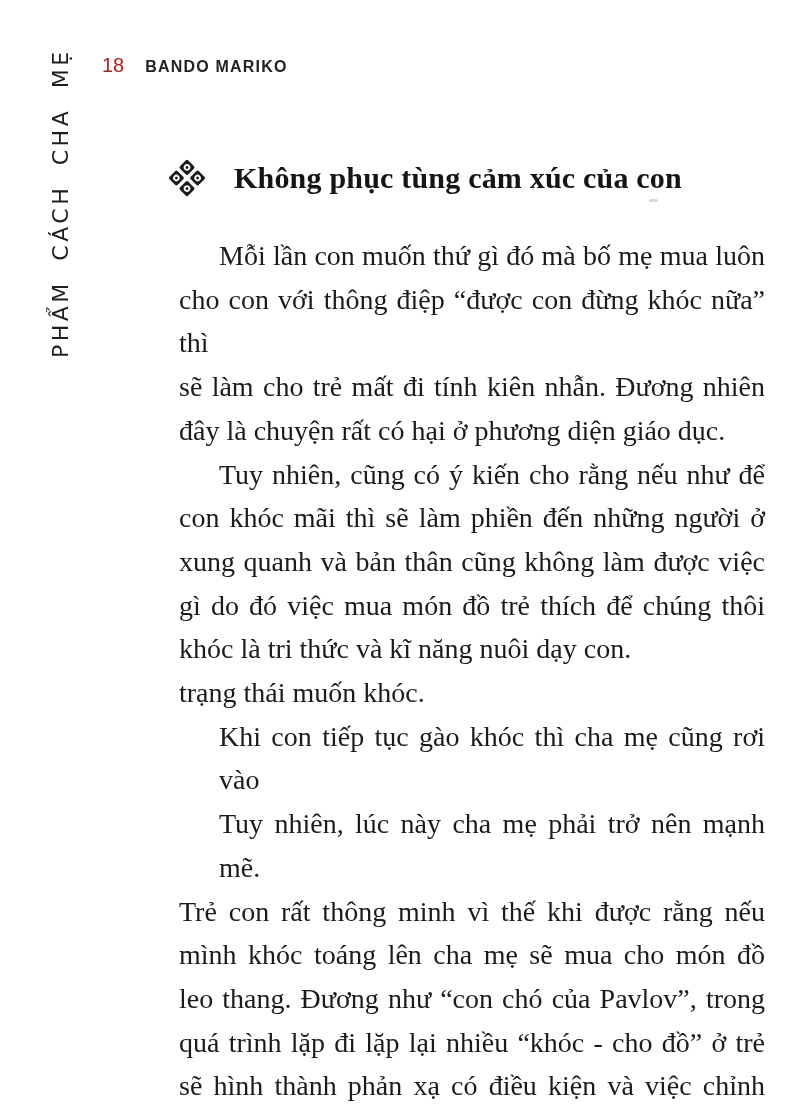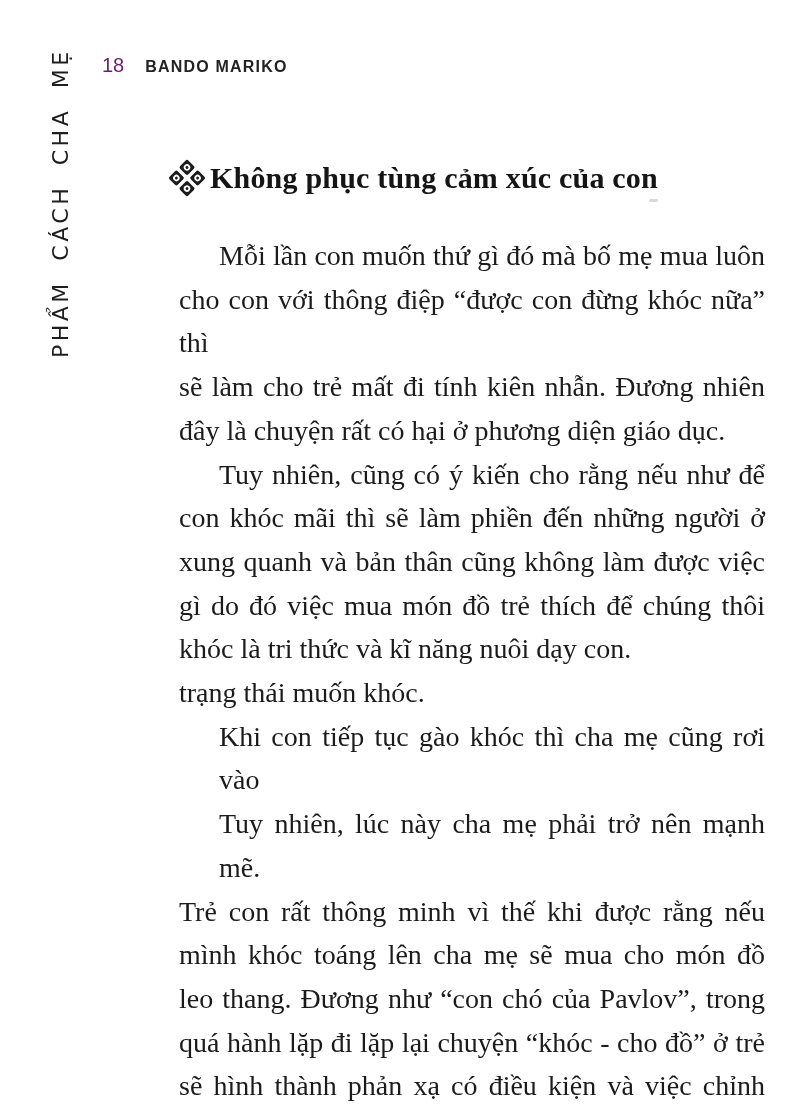--- a/index.html
+++ b/index.html
@@ -17,21 +17,21 @@
   .running-header {
     position: absolute;
     left: 102px; top: 54px;
     display: flex;
     align-items: baseline;
     gap: 21px;
     font-family: "Liberation Sans", sans-serif;
   }
   .page-number {
     font-size: 20px;
-    color: #701a75;
+    color: #b91c1c;
     font-weight: 400;
   }
   .author-name {
     font-size: 16px;
     color: #222222;
     font-weight: 600;
     letter-spacing: 1.2px;
   }
 
   
@@ -49,21 +49,21 @@
     color: #1e1e1e;
   }
 
   
   .section-heading {
     position: absolute;
     left: 168px; top: 158px;
     width: 600px;
     display: flex;
     align-items: center;
-    gap: 4px;
+    gap: 28px;
   }
   .ornament { width: 38px; height: 40px; flex: 0 0 auto; }
   .heading-text {
     font-size: 30px;
     font-weight: 700;
     color: #151515;
     letter-spacing: 0.2px;
     white-space: nowrap;
   }
 
@@ -145,17 +145,17 @@
   </div>
   <div class="para">
     <div class="line last">trạng thái muốn khóc.</div>
     <div class="line first">Khi con tiếp tục gào khóc thì cha mẹ cũng rơi vào</div>
   </div>
   <div class="para">
     <div class="line first">Tuy nhiên, lúc này cha mẹ phải trở nên mạnh mẽ.</div>
     <div class="line">Trẻ con rất thông minh vì thế khi được rằng nếu</div>
     <div class="line">mình khóc toáng lên cha mẹ sẽ mua cho món đồ</div>
     <div class="line">leo thang. Đương như “con chó của Pavlov”, trong</div>
-    <div class="line">quá hành lặp đi lặp lại chuyện “khóc - cho đồ” ở trẻ</div>
+    <div class="line">quá trình lặp đi lặp lại nhiều “khóc - cho đồ” ở trẻ</div>
     <div class="line">sẽ hình thành phản xạ có điều kiện và việc chỉnh sửa</div>
     <div class="line last">nó sẽ gặp rất nhiều khó khăn.</div>
   </div>
 </div>
 
 </body></html>

